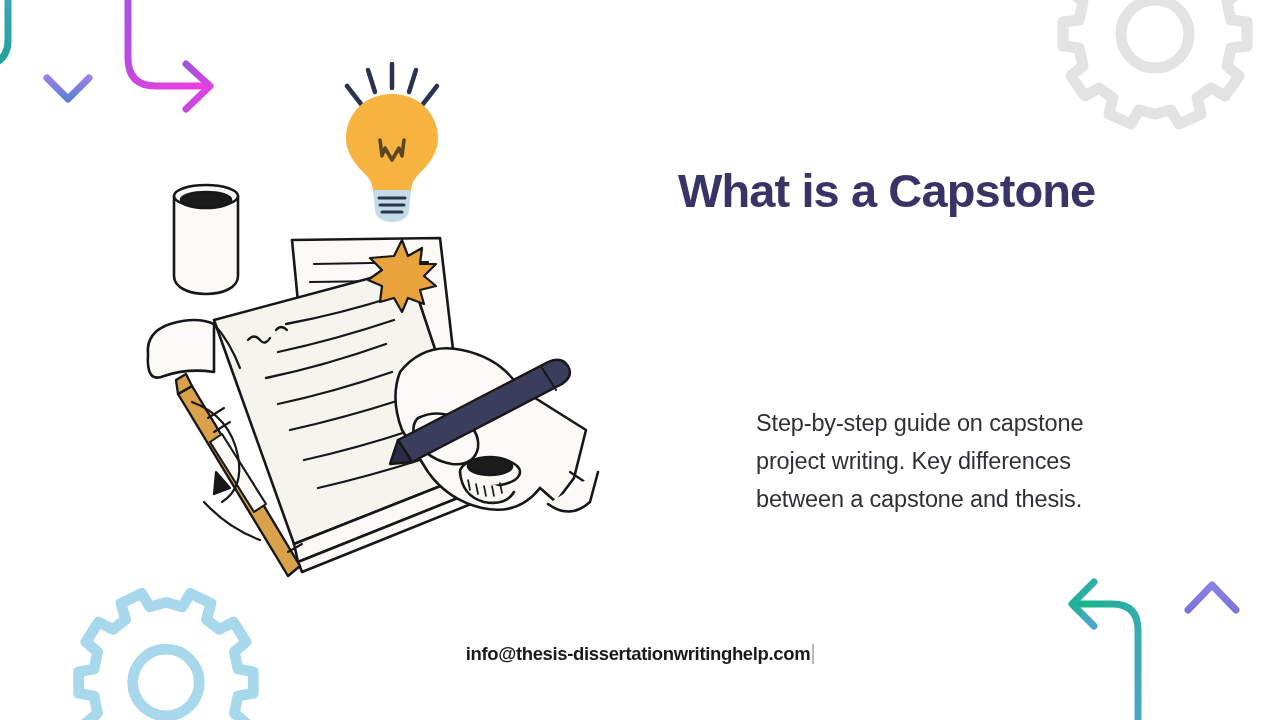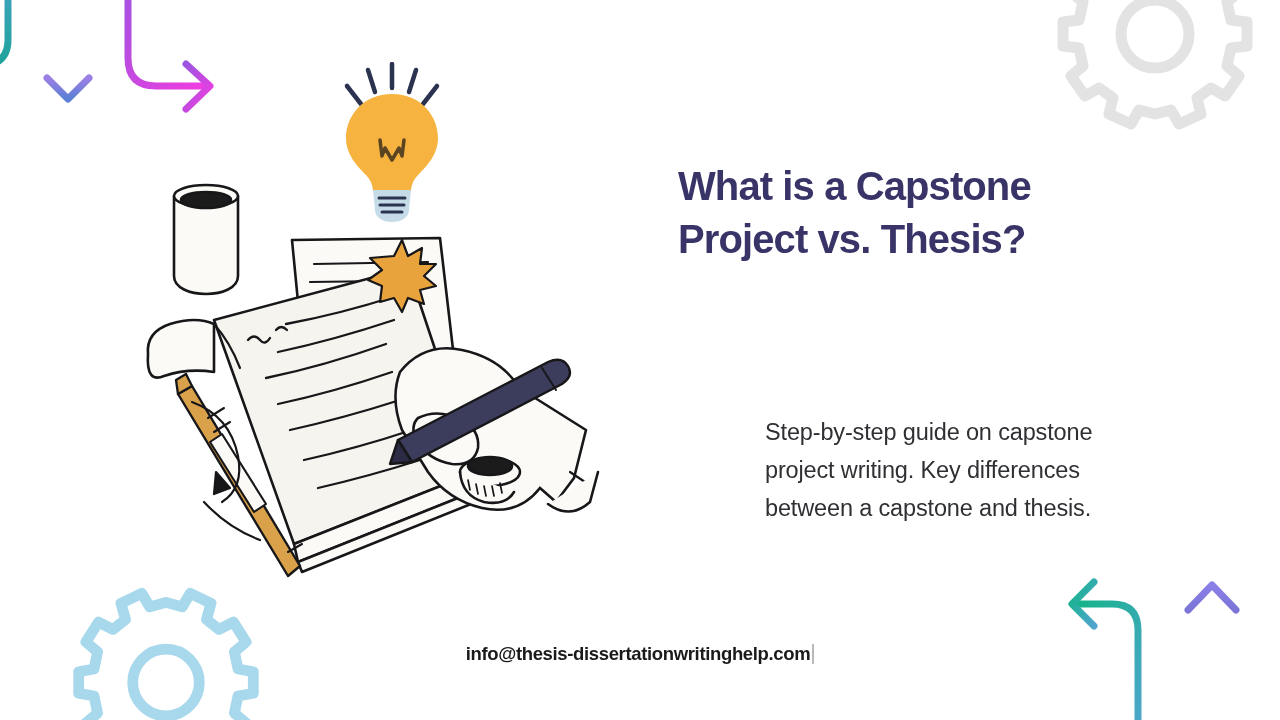--- a/index.html
+++ b/index.html
@@ -47,32 +47,32 @@
   
   #text-col {
     position: absolute;
     left: 678px;
     top: 160px;
     width: 540px;
   }
   #headline {
     margin: 0;
     color: #393468;
-    font-size: 40px;
+    font-size: 47px;
     line-height: 1.33;
     font-weight: bold;
     letter-spacing: -0.9px;
     font-family: "Liberation Sans", sans-serif;
   }
   #subcopy {
     position: absolute;
     left: 756px;
     top: 404px;
     width: 345px;
-    margin: 9px;
+    margin: 0;
     color: #2f3033;
     font-size: 23.5px;
     line-height: 1.62;
     font-weight: normal;
     letter-spacing: -0.15px;
     font-family: "Liberation Sans", sans-serif;
   }
 
   
   #footer {
@@ -285,21 +285,21 @@
           <path d="M366 314 L368 324"></path>
             <path d="M374 314 L376 324"></path>
           <path d="M382 311 L384 321"></path>
         </g>
       </g>
 
     </g>
   </svg>
 
   <div id="text-col">
-    <h1 id="headline"><span>What is a Capstone</span><br><span>Project vs. Thesis?</span></h1>
+    <h1 id="headline"><span>What is a Capstone</span><br></h1>
   </div>
 
   <p id="subcopy">Step-by-step guide on capstone project writing. Key differences between a capstone and thesis.</p>
 
   <div id="footer">
     <span>info@thesis-dissertationwritinghelp.com</span>
     <span id="footer-sep"></span>
   </div>
 
 </div>

